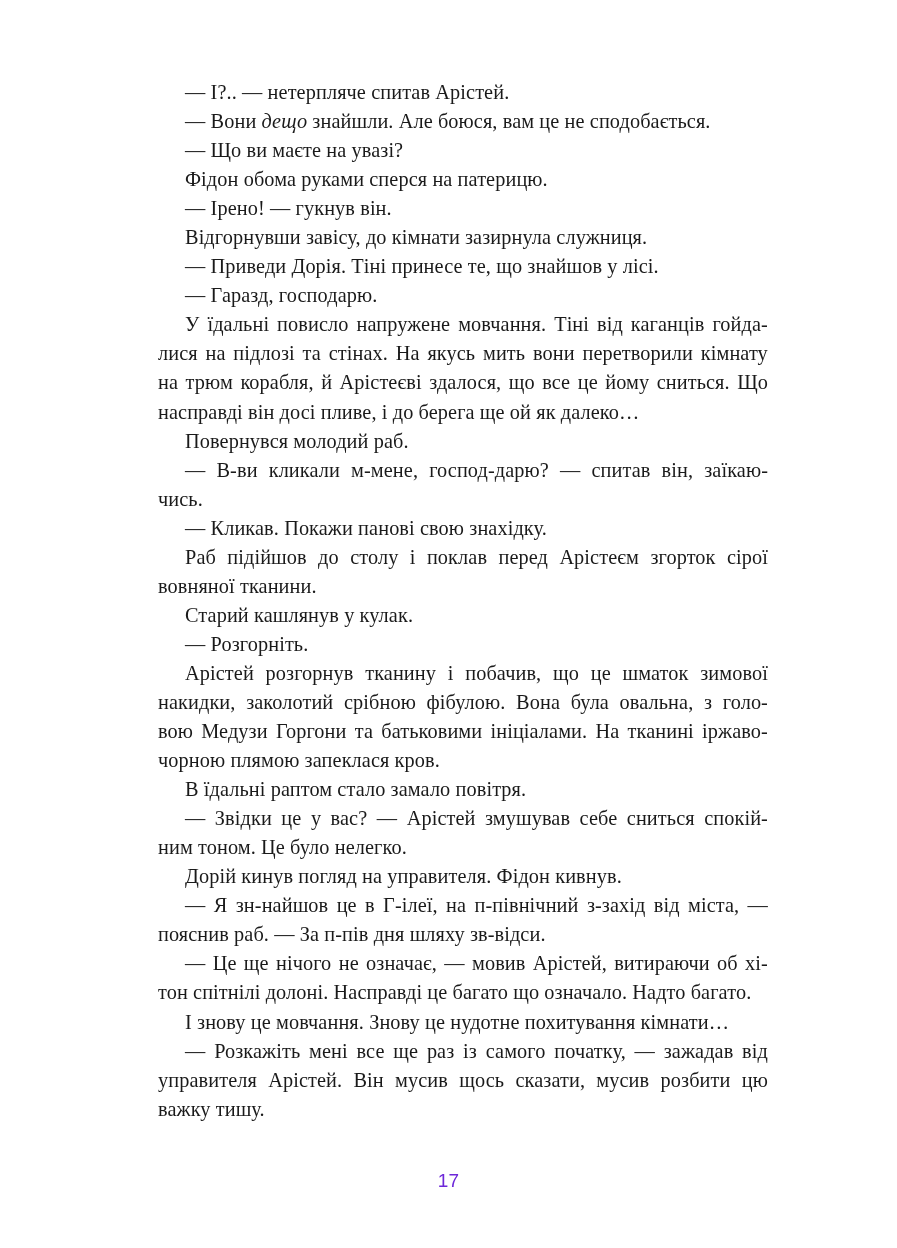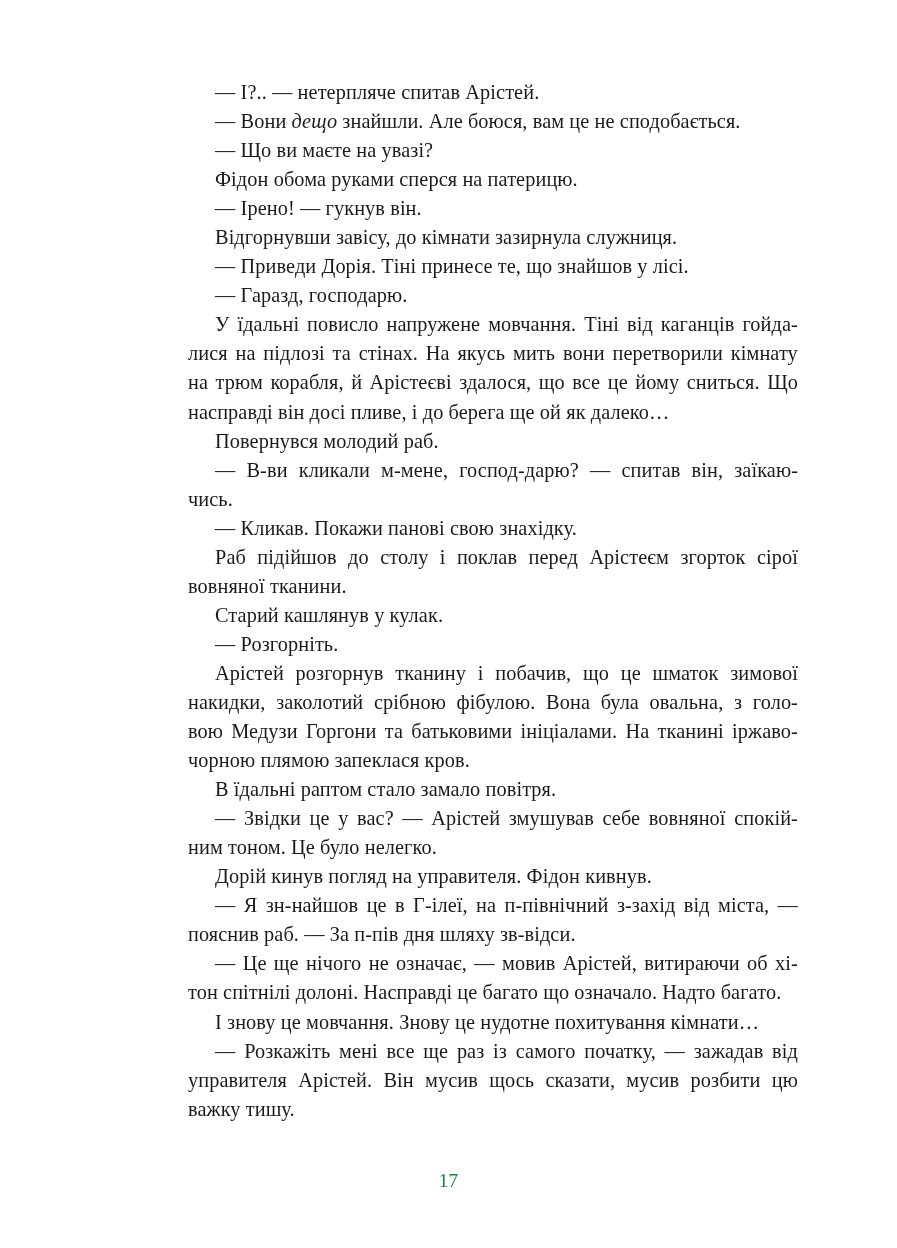--- a/index.html
+++ b/index.html
@@ -21,21 +21,20 @@
     left: 0; top: 0;
     width: 897px;
     height: 1248px;
     background: #ffffff;
   }
   .text-block {
     position: absolute;
     left: 158px;
     top: 78px;
     width: 610px;
-    margin-left: 30px;
   }
   
   .ln {
     display: block;
     font-size: 20.3px;
     line-height: 29.05px;
     white-space: pre;
     letter-spacing: 0.005em;
     text-rendering: optimizeLegibility;
   }
@@ -50,23 +49,23 @@
   
   .ln.ind { padding-left: 27px; }
   .ln.ind.j { padding-left: 27px; width: 583px; }
   .it { font-style: italic; }
   .folio {
     position: absolute;
     left: 0;
     top: 1170px;
     width: 897px;
     text-align: center;
-    font-family: Liberation Serif, serif;
+    font-family: Liberation Sans, sans-serif;
     font-size: 19px;
-    color: #15803d;
+    color: #6d28d9;
     letter-spacing: 0.01em;
   }
 </style>
 </head>
 <body>
 
 <div class="page">
 
   <div class="text-block" id="text-block">
       <div class="ln ind">— І?.. — нетерпляче спитав Арістей.</div>
@@ -183,21 +182,21 @@
       <div class="ln ind j">
         <span>—</span>
         <span>Звідки</span>
         <span>це</span>
         <span>у</span>
         <span>вас?</span>
         <span>—</span>
         <span>Арістей</span>
         <span>змушував</span>
         <span>себе</span>
-        <span>вовняної</span>
+        <span>сниться</span>
         <span>спокій-</span>
       </div>
       <div class="ln">ним тоном. Це було нелегко.</div>
       <div class="ln ind">Дорій кинув погляд на управителя. Фідон кивнув.</div>
       <div class="ln ind j">
         <span>—</span>
         <span>Я</span>
         <span>зн-найшов</span>
         <span>це</span>
         <span>в</span>

